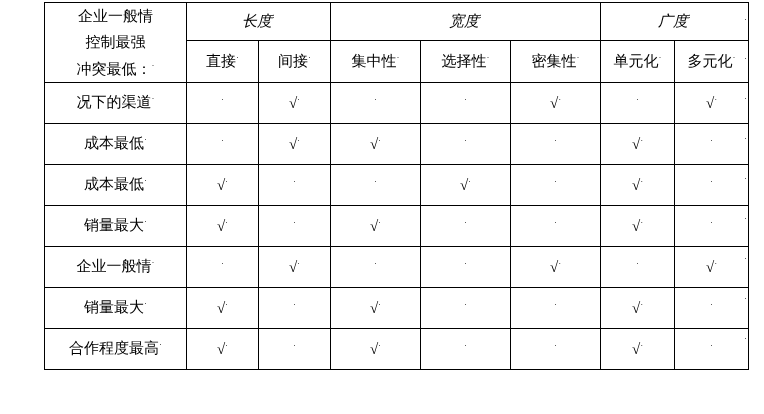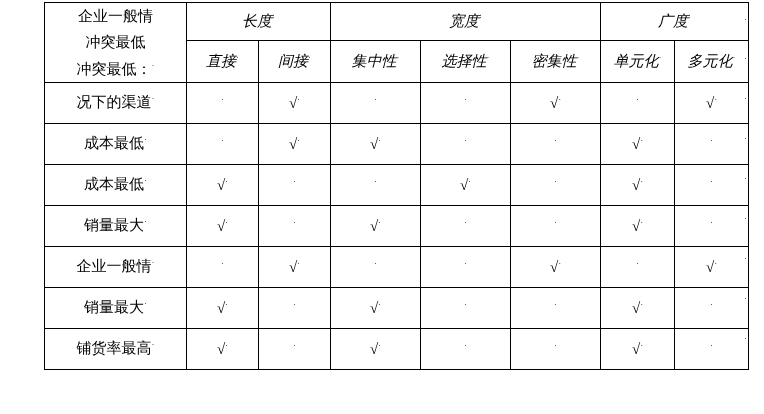--- a/index.html
+++ b/index.html
@@ -38,21 +38,20 @@
   .hdr-group {
     font-weight: bold;
     font-size: 15px;
     height: 36px;
     font-style: italic;
   }
   .hdr-sub {
     font-weight: bold;
     font-size: 15px;
     height: 40px;
-    font-style: italic;
   }
   .corner-cell {
     text-align: center;
     vertical-align: middle;
     padding: 4px 8px 4px 8px;
     font-size: 15px;
     line-height: 1.75;
   }
   .corner-cell .line {
     display: block;
@@ -112,21 +111,21 @@
         <col class="c3">
         <col class="c4">
         <col class="c5">
         <col class="c6">
         <col class="c7">
     </colgroup>
     <thead>
       <tr>
         <td class="corner-cell" rowspan="2">
           <span class="line">企业一般情</span>
-          <span class="line">冲突最低</span>
+          <span class="line">控制最强</span>
           <span class="line"><span>冲突最低：</span><span class="pilcrow">·</span></span>
         </td>
         <td class="hdr-group" colspan="2">
           <span>长度</span><span class="pilcrow">·</span>
         </td>
         <td class="hdr-group" colspan="3">
           <span>宽度</span><span class="pilcrow">·</span>
         </td>
         <td class="hdr-group" colspan="2">
           <span>广度</span><span class="pilcrow">·</span>
@@ -211,21 +210,21 @@
           <td class="row-label"><span>销量最大</span><span class="pilcrow">·</span></td>
           <td class="mark-cell"><span class="check">√</span><span class="pilcrow">·</span></td>
           <td class="mark-cell"><span class="pilcrow">·</span></td>
           <td class="mark-cell"><span class="check">√</span><span class="pilcrow">·</span></td>
           <td class="mark-cell"><span class="pilcrow">·</span></td>
           <td class="mark-cell"><span class="pilcrow">·</span></td>
           <td class="mark-cell"><span class="check">√</span><span class="pilcrow">·</span></td>
           <td class="mark-cell"><span class="pilcrow">·</span></td>
         </tr>
         <tr>
-          <td class="row-label"><span>铺货率最高</span><span class="pilcrow">·</span></td>
+          <td class="row-label"><span>合作程度最高</span><span class="pilcrow">·</span></td>
           <td class="mark-cell"><span class="check">√</span><span class="pilcrow">·</span></td>
           <td class="mark-cell"><span class="pilcrow">·</span></td>
           <td class="mark-cell"><span class="check">√</span><span class="pilcrow">·</span></td>
           <td class="mark-cell"><span class="pilcrow">·</span></td>
           <td class="mark-cell"><span class="pilcrow">·</span></td>
           <td class="mark-cell"><span class="check">√</span><span class="pilcrow">·</span></td>
           <td class="mark-cell"><span class="pilcrow">·</span></td>
         </tr>
       </tbody>
   </table>

